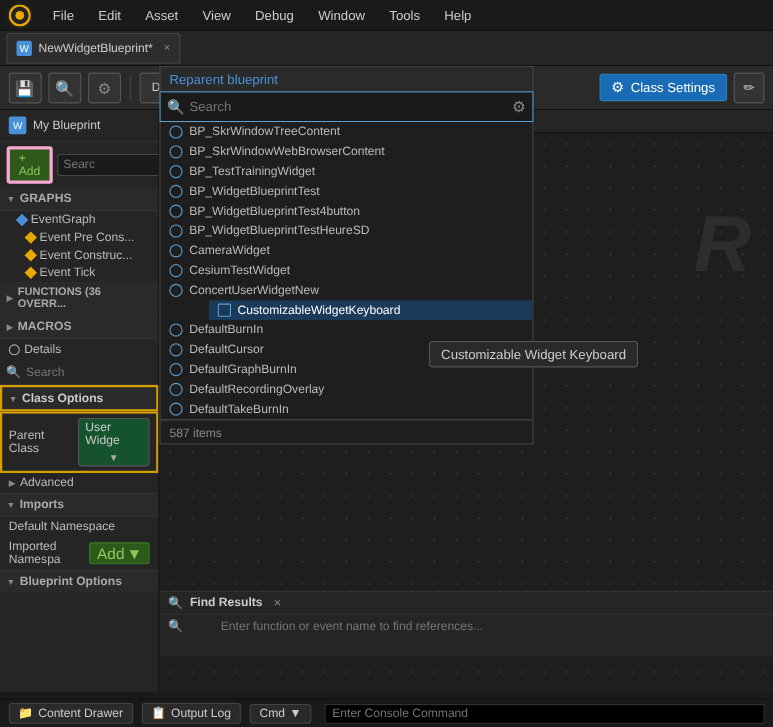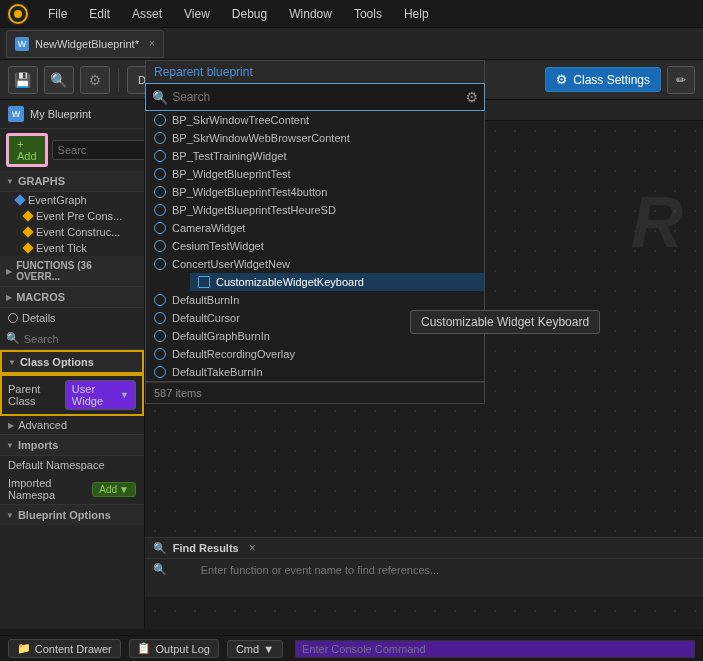--- a/index.html
+++ b/index.html
@@ -45,28 +45,28 @@
     .macros-header { display: flex; align-items: center; gap: 4px; padding: 4px 6px; background: #2a2a2a; border-bottom: 1px solid #333; }
     .details-btn { display: flex; align-items: center; gap: 4px; padding: 4px 8px; cursor: pointer; font-size: 11px; color: #bbb; }
     .details-icon { width: 10px; height: 10px; border: 1.5px solid #aaa; border-radius: 50%; display: inline-block; }
     .search-row-left { display: flex; align-items: center; gap: 4px; padding: 4px 6px; border-bottom: 1px solid #333; }
     .search-icon-left { color: #888; font-size: 11px; }
     .search-input-left { background: transparent; border: none; color: #ccc; font-size: 11px; outline: none; flex: 1; }
     .class-options-header { display: flex; align-items: center; gap: 4px; padding: 4px 6px; border: 2px solid #d4a000; background: #2a2a2a; }
     .class-options-title { font-size: 11px; color: #ccc; font-weight: bold; }
     .parent-class-row { display: flex; align-items: center; padding: 4px 6px; border: 2px solid #d4a000; background: #252525; }
     .parent-class-label { font-size: 11px; color: #bbb; width: 70px; }
-    .parent-class-value { display: flex; align-items: center; gap: 4px; background: #6d28d9; border: 1px solid #555; border-radius: 3px; padding: 2px 6px; font-size: 11px; color: #ccc; cursor: pointer; }
+    .parent-class-value { display: flex; align-items: center; gap: 4px; background: #14532d; border: 1px solid #555; border-radius: 3px; padding: 2px 6px; font-size: 11px; color: #ccc; cursor: pointer; flex-direction: column; }
     .chevron-down { font-size: 9px; color: #aaa; }
     .advanced-row { display: flex; align-items: center; gap: 4px; padding: 3px 8px; cursor: pointer; }
     .advanced-triangle { font-size: 8px; color: #888; }
     .imports-header { display: flex; align-items: center; gap: 4px; padding: 4px 6px; background: #2a2a2a; border-bottom: 1px solid #333; border-top: 1px solid #333; }
     .namespace-row { display: flex; align-items: center; justify-content: space-between; padding: 3px 8px; cursor: pointer; }
     .namespace-label { font-size: 11px; color: #bbb; }
-    .add-small-btn { display: flex; align-items: center; gap: 2px; background: #2d5a1b; border: 1px solid #3a7a25; border-radius: 3px; padding: 1px 6px; color: #8ec85a; font-size: 10px; cursor: pointer; }
+    .add-small-btn { display: flex; align-items: center; gap: 2px; background: #2d5a1b; border: 1px solid #3a7a25; border-radius: 3px; padding: 1px 6px; color: #8ec85a; font-size: 14px; cursor: pointer; }
     .blueprint-options-header { display: flex; align-items: center; gap: 4px; padding: 4px 6px; background: #2a2a2a; border-top: 1px solid #333; }
 
     
     .center-area { flex: 1; background: #1e1e1e; position: relative; overflow: hidden; }
     .breadcrumb-bar { display: flex; align-items: center; gap: 4px; padding: 4px 8px; background: #252525; border-bottom: 1px solid #111; font-size: 11px; color: #aaa; }
     .breadcrumb-sep { color: #666; }
     .graph-area { width: 100%; height: 100%; background: #1e1e1e; position: relative; }
     
     .graph-area::before {
       content: '';
@@ -83,21 +83,21 @@
     .find-results-title { font-size: 11px; color: #ccc; font-weight: bold; }
     .find-results-close { color: #888; font-size: 12px; cursor: pointer; margin-left: 4px; }
     .find-results-search { display: flex; align-items: center; gap: 6px; padding: 4px 8px; }
     .find-search-icon { color: #888; font-size: 11px; }
     .find-search-input { flex: 1; background: transparent; border: none; color: #888; font-size: 11px; outline: none; margin-left: 28px; }
 
     
     .status-bar { display: flex; align-items: center; height: 26px; background: #1a1a1a; border-top: 1px solid #111; padding: 0 8px; gap: 8px; position: absolute; bottom: 0; left: 0; right: 0; }
     .status-btn { display: flex; align-items: center; gap: 4px; padding: 2px 8px; background: #2a2a2a; border: 1px solid #444; border-radius: 3px; font-size: 11px; color: #ccc; cursor: pointer; }
     .cmd-area { display: flex; align-items: center; flex: 1; gap: 12px; }
-    .cmd-input { flex: 1; background: #4c1d95; border: 1px solid #333; padding: 2px 6px; color: #888; font-size: 11px; outline: none; }
+    .cmd-input { flex: 1; background: #000000; border: 1px solid #333; padding: 2px 6px; color: #888; font-size: 11px; outline: none; }
 
     
     .reparent-overlay { position: absolute; top: 60px; left: 145px; width: 340px; z-index: 100; }
     .reparent-header { background: #2a2a2a; border: 1px solid #444; border-bottom: none; padding: 4px 8px; }
     .reparent-title { color: #4a90d9; font-size: 12px; }
     .reparent-search-bar { display: flex; align-items: center; background: #1a1a1a; border: 1px solid #5a9fd4; padding: 2px 6px; gap: 4px; height: 28px; }
     .reparent-search-icon { color: #aaa; font-size: 13px; }
     .reparent-search-input { background: transparent; border: none; color: #ccc; font-size: 12px; outline: none; flex: 1; }
     .reparent-settings-icon { color: #888; font-size: 14px; cursor: pointer; }
     .reparent-list { background: #1e1e1e; border: 1px solid #444; border-top: none; max-height: 330px; overflow-y: auto; }
@@ -365,15 +365,15 @@
       <div class="reparent-item">
         <span class="circle-icon"></span>
         <span>DefaultTakeBurnIn</span>
       </div>
     </div>
   <div class="reparent-footer">
     <span class="reparent-count">587 items</span>
   </div>
 </div>
 
-<div class="tooltip-box" style="left:410px;top:310px;">
+<div class="tooltip-box" style="left:390px;top:310px;">
   <span>Customizable Widget Keyboard</span>
 </div>
 
 </body></html>

